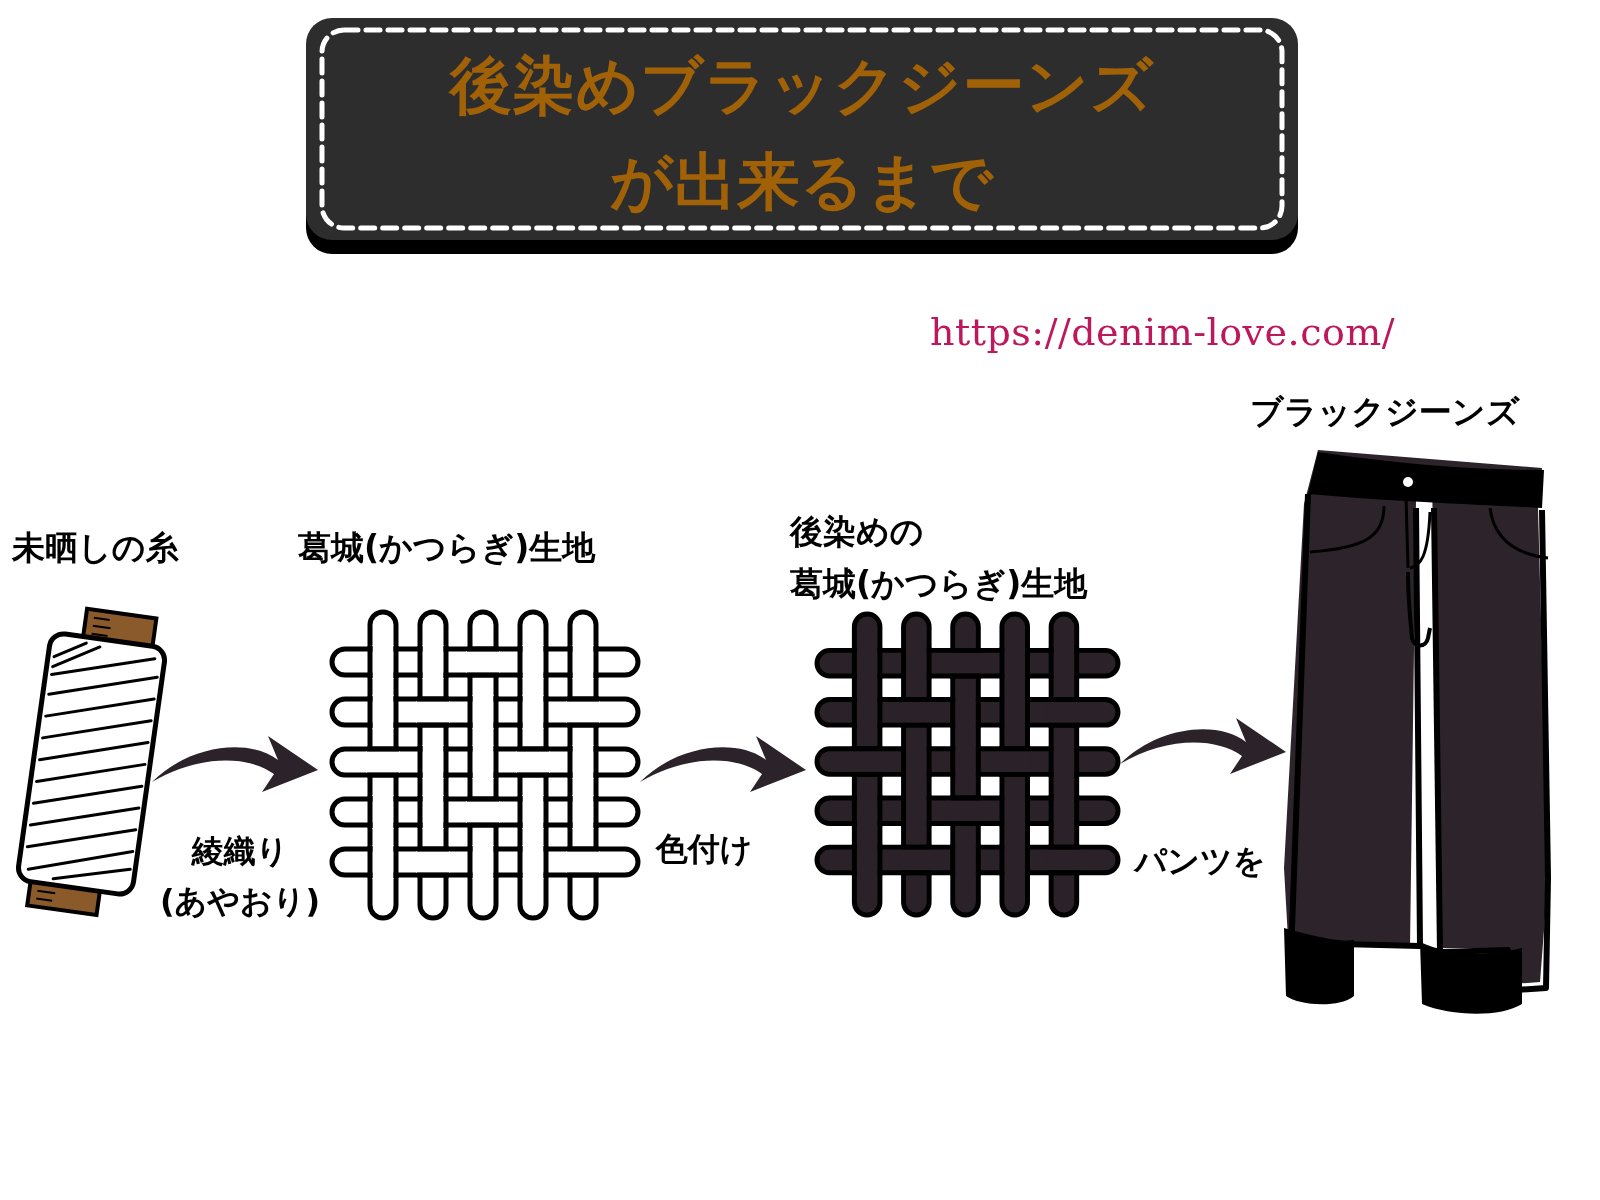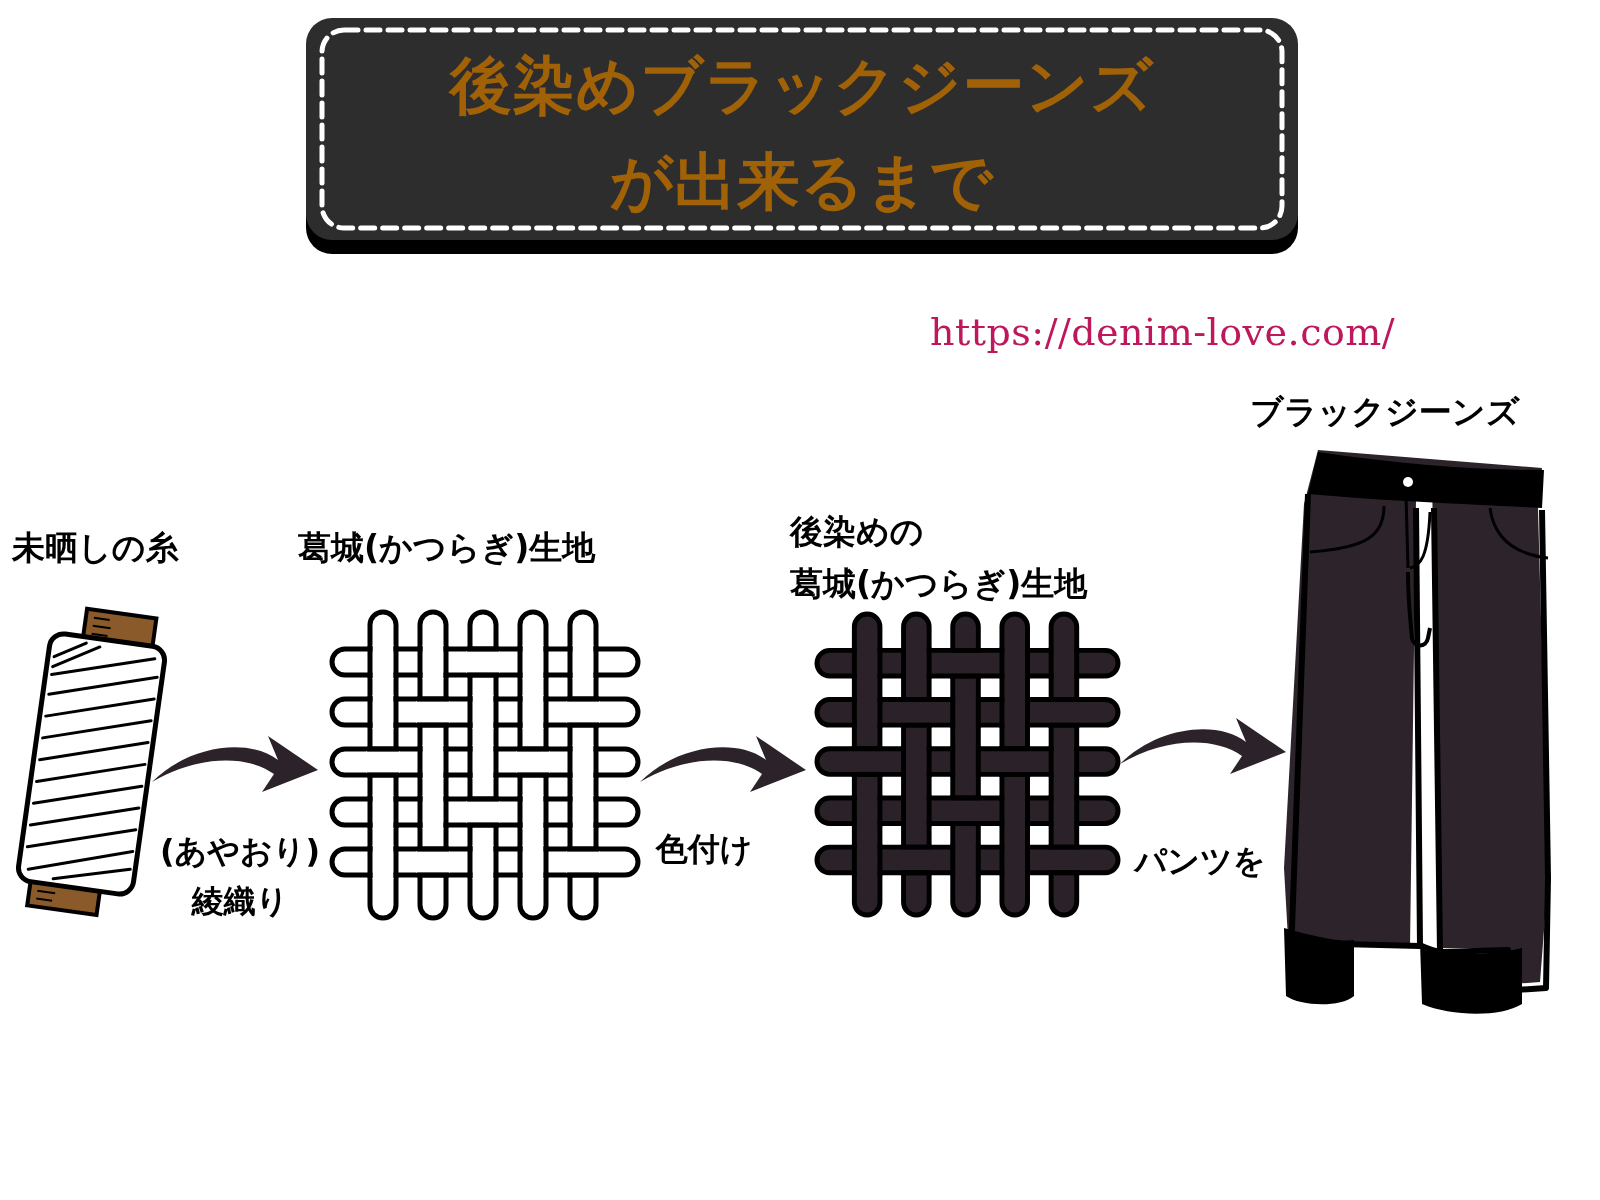--- a/index.html
+++ b/index.html
@@ -32,22 +32,22 @@
 
 <div class="abs label" style="left:12px;top:522px;">未晒しの糸</div>
 <div class="abs label" style="left:298px;top:522px;">葛城(かつらぎ)生地</div>
 <div class="abs label" style="left:790px;top:506px;width:350px;">
   <div>後染めの</div>
   <div>葛城(かつらぎ)生地</div>
 </div>
 <div class="abs label" style="left:1250px;top:386px;">ブラックジーンズ</div>
 
 <div class="abs sub" style="left:140px;top:826px;width:200px;">
+  <div>綾織り</div>
   <div>(あやおり)</div>
-  <div>綾織り</div>
 </div>
 <div class="abs sub" style="left:644px;top:824px;width:120px;">色付け</div>
 <div class="abs sub" style="left:1120px;top:800px;width:160px;margin-top:36px;">
   <div>パンツを</div>
 </div>
 
 <svg style="left:0;top:600px;" width="170" height="320" viewBox="0 0 170 320">
   <g transform="rotate(8 85 160)">
     <rect x="66" y="10" width="70" height="40" fill="#8a5a2b" stroke="#000" stroke-width="4"></rect>
     <rect x="48" y="272" width="70" height="40" fill="#8a5a2b" stroke="#000" stroke-width="4"></rect>

